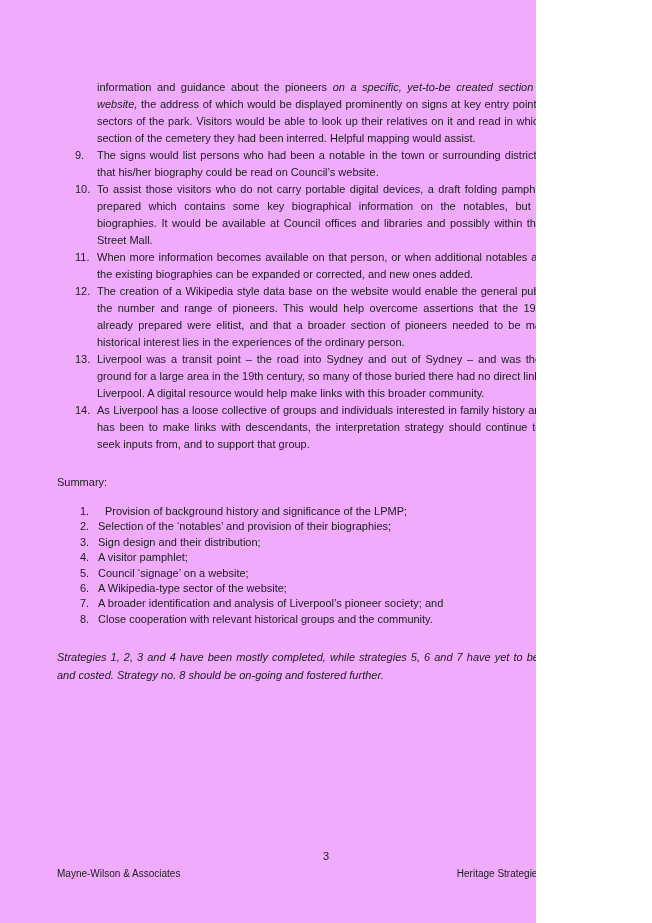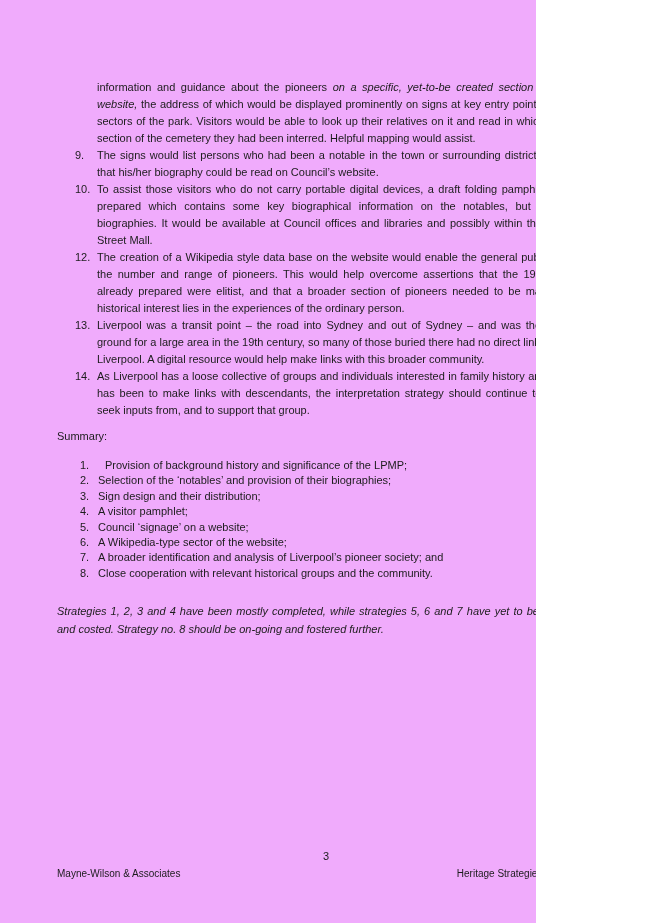--- a/index.html
+++ b/index.html
@@ -40,21 +40,21 @@
     flex: 0 0 22px;
     padding-left: 18px;
     box-sizing: content-box;
   }
   .olist-row .itext {
     flex: 1;
     text-align: justify;
   }
 
   .summary-heading {
-    margin: 10px 0 0 0;
+    margin: 22px 0 0 0;
     line-height: 15px;
   }
   .lead {
     margin: 13px 0 0 0;
     line-height: 15px;
   }
 
   .inner-list { margin-top: 14px; }
   .inner-row {
     display: flex;
@@ -102,20 +102,24 @@
     <p class="intro"><span>information and guidance about the pioneers </span><em>on a specific, yet-to-be created section of Council’s website,</em><span> the address of which would be displayed prominently on signs at key entry points to different sectors of the park. Visitors would be able to look up their relatives on it and read in which grave and section of the cemetery they had been interred. Helpful mapping would assist.</span></p>
 
     <div class="olist">
       <div class="olist-row">
         <span class="marker">9.</span>
         <span class="itext">The signs would list persons who had been a notable in the town or surrounding district, and advise that his/her biography could be read on Council’s website.</span>
       </div>
       <div class="olist-row">
         <span class="marker">10.</span>
         <span class="itext">To assist those visitors who do not carry portable digital devices, a draft folding pamphlet has been prepared which contains some key biographical information on the notables, but not the full biographies.  It would be available at Council offices and libraries and possibly within the Macquarie Street Mall.</span>
+      </div>
+      <div class="olist-row">
+        <span class="marker">11.</span>
+        <span class="itext">When more information becomes available on that person, or when additional notables are identified, the existing biographies can be expanded or corrected, and new ones added.</span>
       </div>
       <div class="olist-row">
         <span class="marker">12.</span>
         <span class="itext">The creation of a Wikipedia style data base on the website would enable the general public to add to the number and range of pioneers. This would help overcome assertions that the 19 biographies already prepared were elitist, and that a broader section of pioneers needed to be made. Current historical interest lies in the experiences of the ordinary person.</span>
       </div>
       <div class="olist-row">
         <span class="marker">13.</span>
         <span class="itext">Liverpool was a transit point – the road into Sydney and out of Sydney – and was the only burial ground for a large area in the 19th century, so many of those buried there had no direct links to modern Liverpool. A digital resource would help make links with this broader community.</span>
       </div>
       <div class="olist-row">

